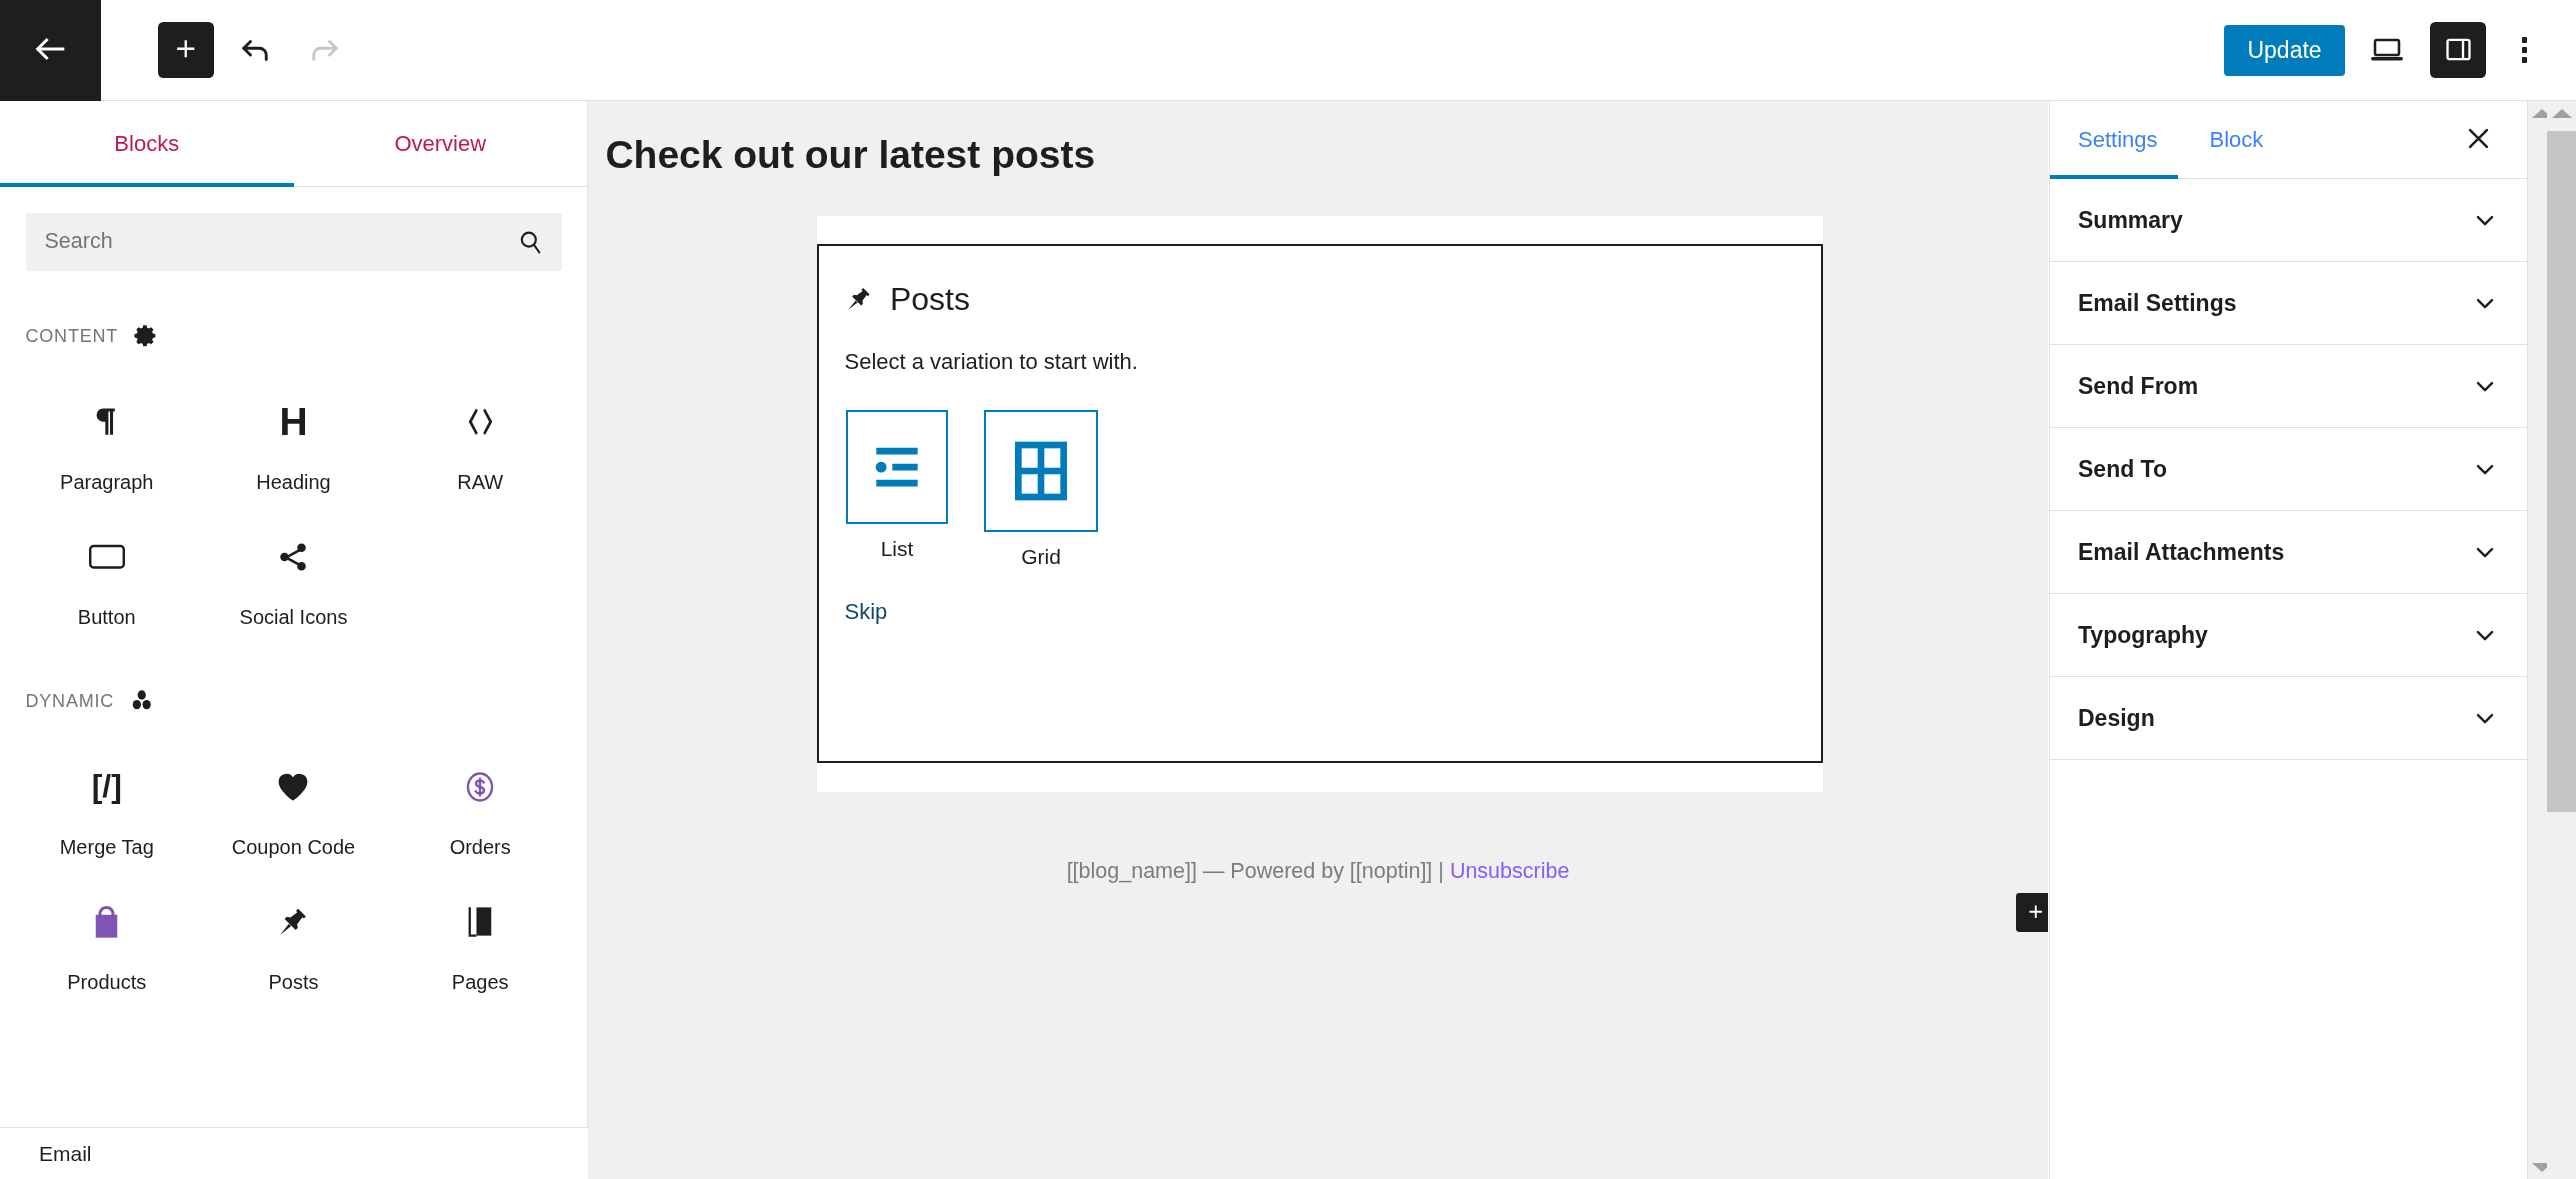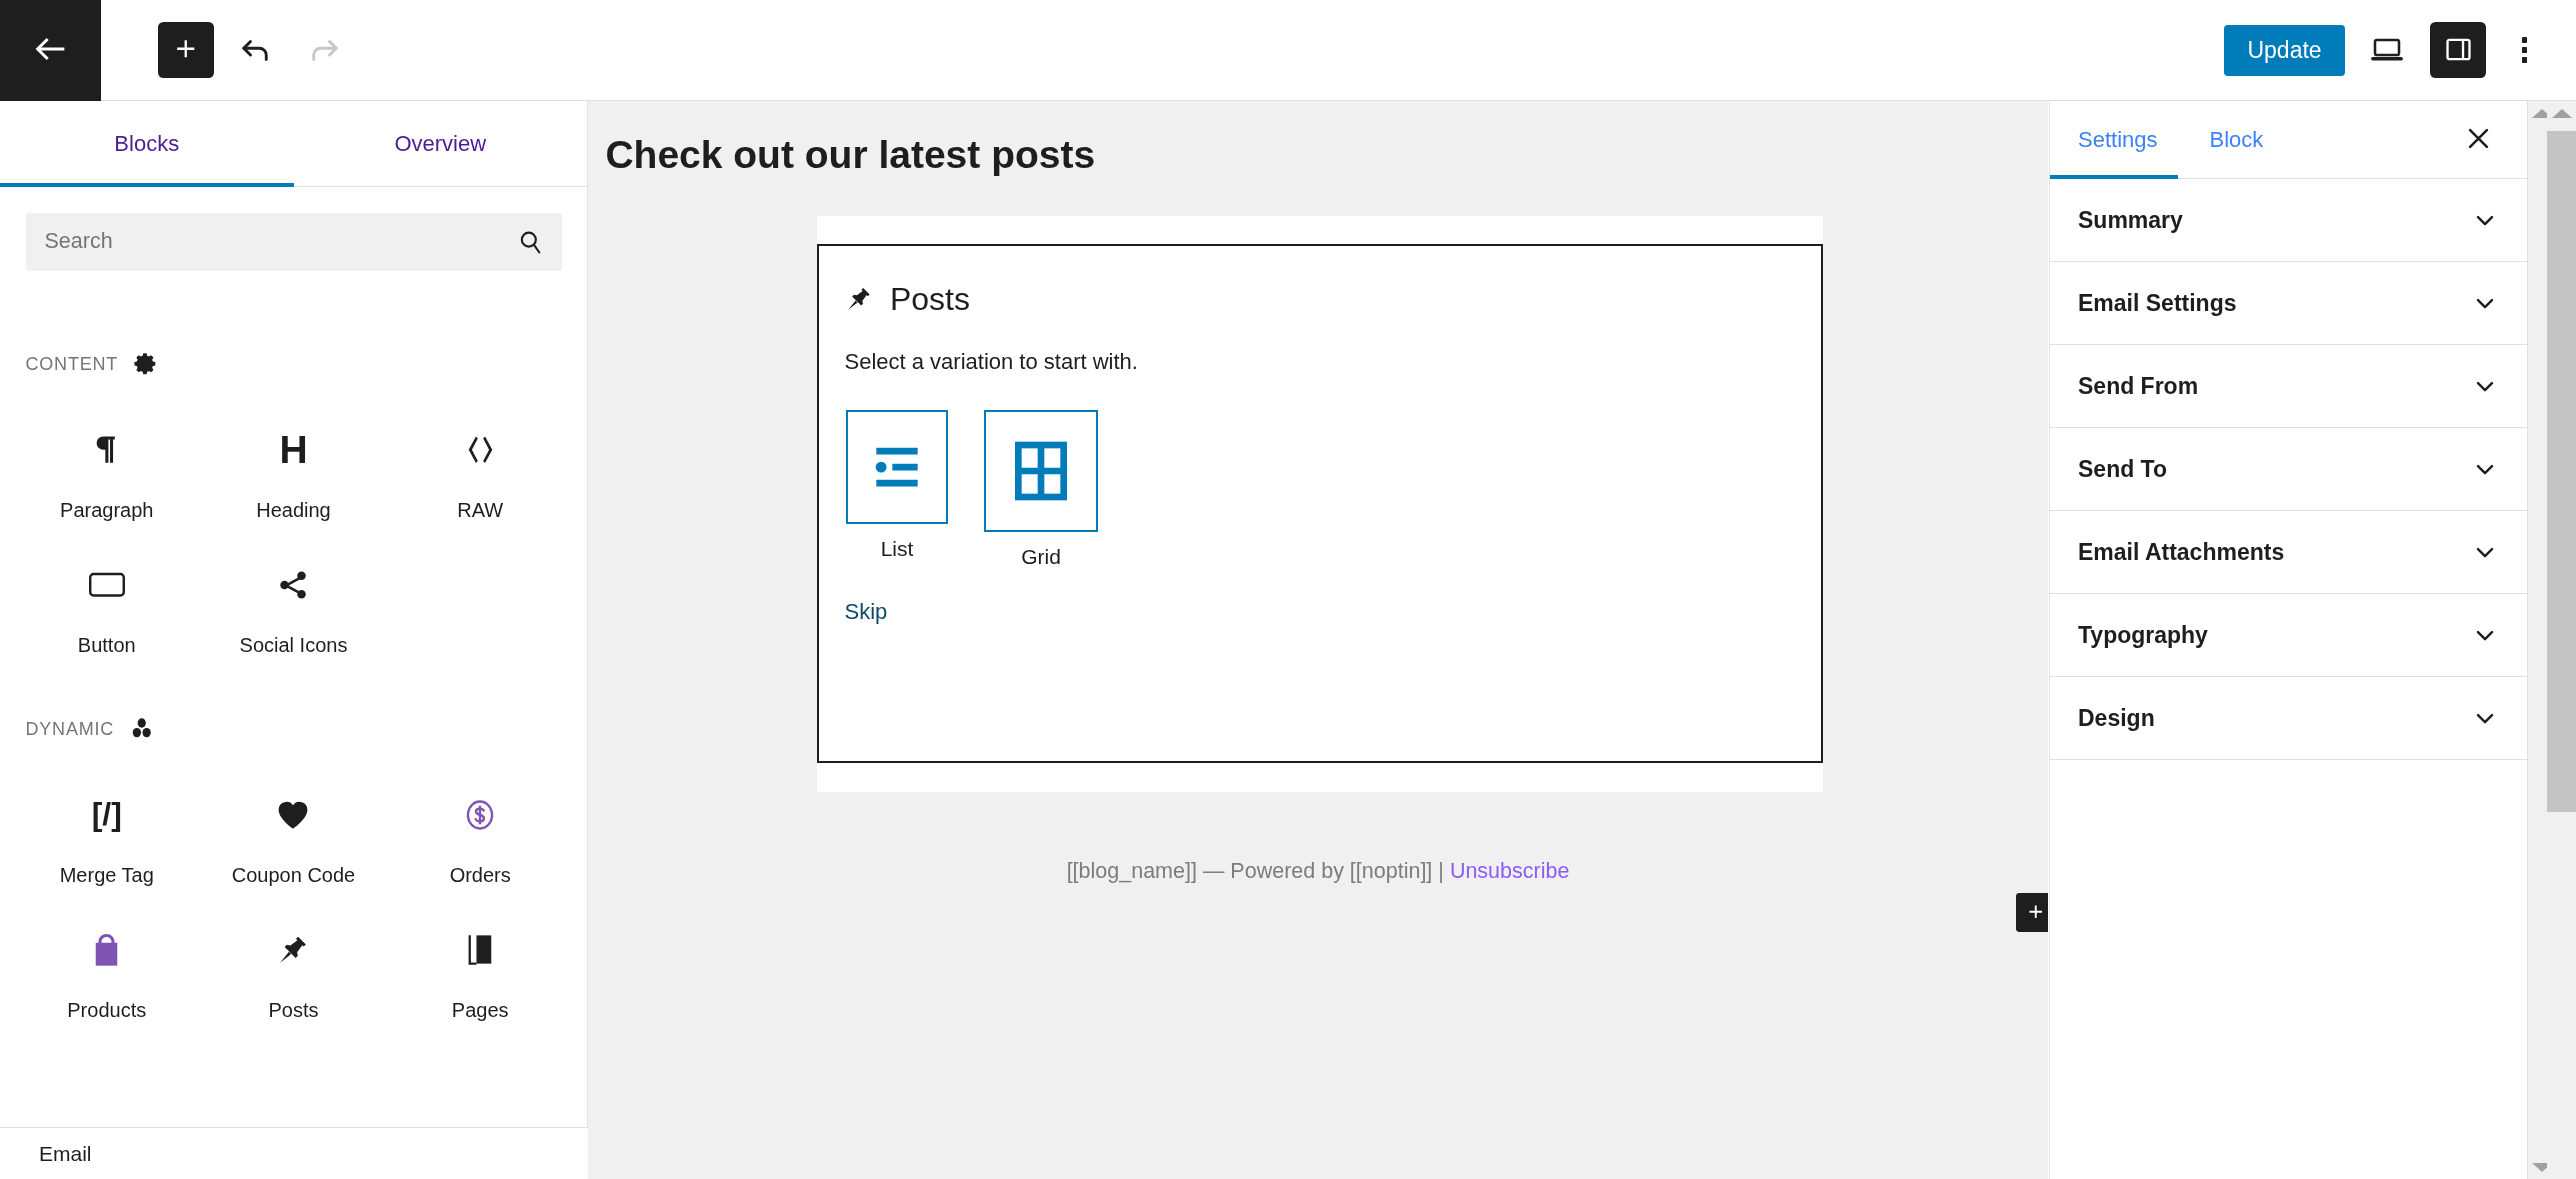--- a/index.html
+++ b/index.html
@@ -56,42 +56,42 @@
 
   
   .left-panel {
     position: absolute; left: 0; top: 0; width: 588px; height: 1026px;
     background: #ffffff; border-right: 0.7px solid #e0e0e0;
     overflow: hidden;
   }
   .lp-tabs { display: flex; height: 86px; border-bottom: 0.7px solid #e0e0e0; }
   .lp-tab {
     flex: 1; display: flex; align-items: center; justify-content: center;
-    font-size: 22px; color: #4c1d95; cursor: pointer; position: relative;
+    font-size: 22px; color: #be185d; cursor: pointer; position: relative;
   }
   .lp-tab.active::after {
     content: ""; position: absolute; left: 0; right: 0; bottom: -0.7px;
     height: 4px; background: #007cba;
   }
   .lp-search-wrap { padding: 25.5px 25.5px 0 25.5px; }
   .lp-search {
     position: relative; height: 58px; background: #f0f0f0; border-radius: 2.7px;
     display: flex; align-items: center;
   }
   .lp-search input {
     border: none; outline: none; background: transparent;
     font-size: 21.5px; font-family: "Liberation Sans", sans-serif;
     color: #1e1e1e; padding: 0 47px 0 19px; width: 100%; height: 100%;
   }
   .lp-search input::placeholder { color: #757575; }
   .lp-search .mag { position: absolute; right: 17.4px; top: 50%; transform: translateY(-50%); width: 28px; height: 28px; }
 
   .cat-head {
     display: flex; align-items: center; gap: 14.8px;
-    padding: 0 25.5px; margin-top: 80px; height: 28px;
+    padding: 0 25.5px; margin-top: 52px; height: 28px;
   }
   .cat-head .lbl { font-size: 18px; letter-spacing: 0.8px; color: #757575; }
 
   .block-grid { display: grid; grid-template-columns: repeat(3, 1fr); padding: 0 13.4px; margin-top: 19px; }
   .block-item {
     display: flex; flex-direction: column; align-items: center;
     padding: 20px 4px 10.7px 4px; cursor: pointer;
   }
   .block-item .bi-icon {
     height: 64px; display: flex; align-items: center; justify-content: center;

